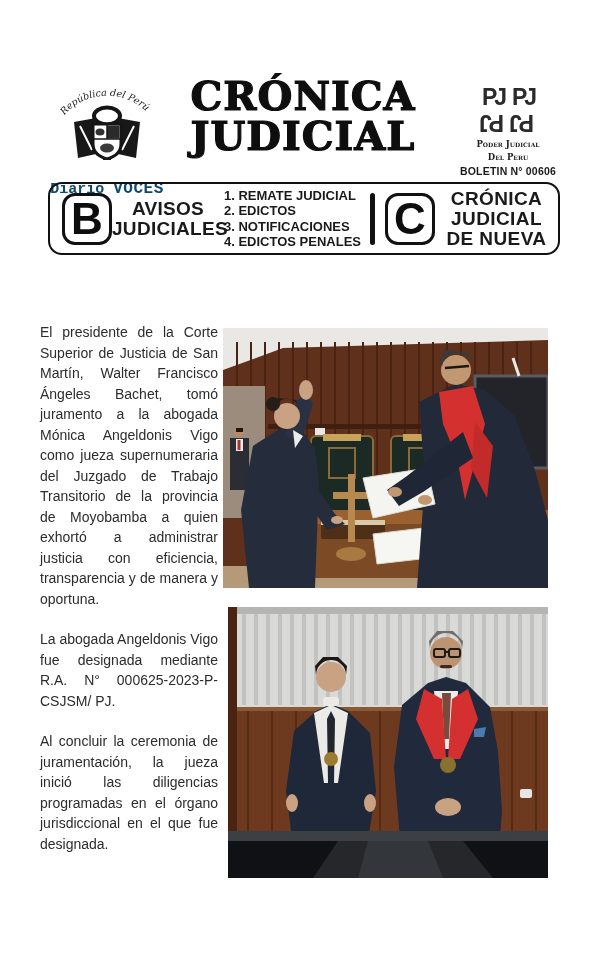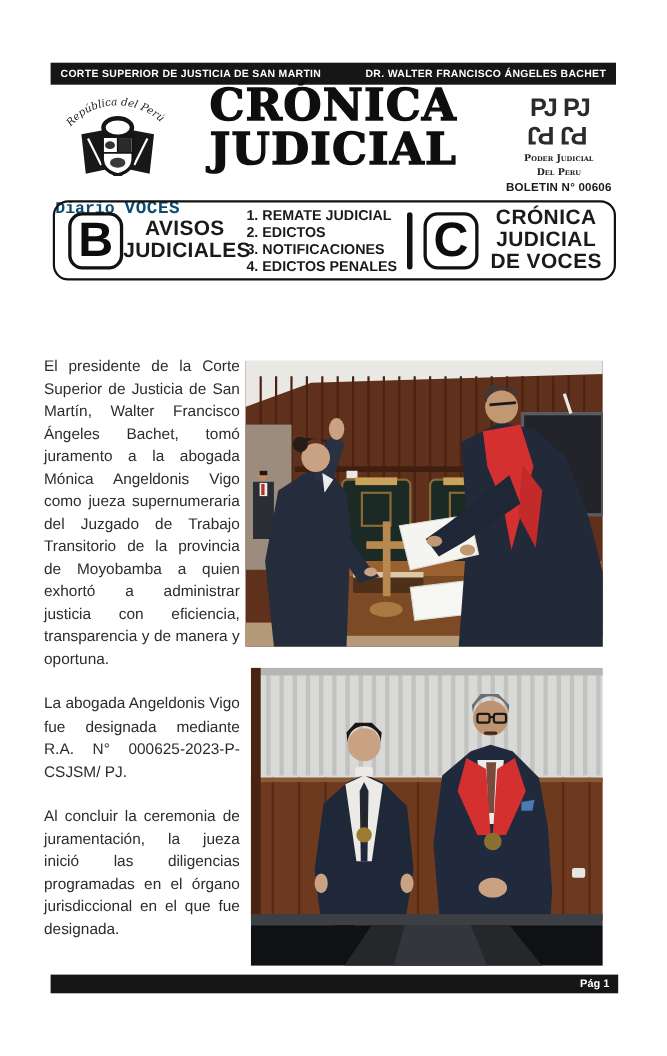--- a/index.html
+++ b/index.html
@@ -62,24 +62,20 @@
 
   .photo{display:block;}
   .ph1{left:223px;top:328px;}
   .ph2{left:228px;top:607px;}
 </style>
 </head>
 <body>
 
 <div class="page">
 
-  <div class="abs topbar">
-    <span>CORTE SUPERIOR DE JUSTICIA DE SAN MARTIN</span>
-    <span>DR. WALTER FRANCISCO ÁNGELES BACHET</span>
-  </div>
 
   <div class="abs brand">
     <svg width="122" height="80" viewBox="0 0 122 80">
       <defs>
           <path id="arc" d="M 14,42 A 52,46 0 0 1 108,42"></path>
         </defs>
       <text font-family="DejaVu Serif,serif" font-style="italic" font-size="9.5" fill="#222">
         <textPath href="#arc" startOffset="8">República del Perú</textPath>
       </text>
 
@@ -129,21 +125,21 @@
       <div>1. REMATE JUDICIAL</div>
       <div>2. EDICTOS</div>
       <div>3. NOTIFICACIONES</div>
       <div>4. EDICTOS PENALES</div>
     </div>
     <div class="idiv"></div>
     <div class="badge c-badge">C</div>
     <div class="clabel">
       <div>CRÓNICA</div>
       <div>JUDICIAL</div>
-      <div>DE VOCES</div>
+      <div>DE NUEVA</div>
     </div>
   </div>
 
 
 
   <div class="abs bodycol">
     <p>El presidente de la Corte Superior de Justicia de San Martín, Walter Francisco Ángeles Bachet, tomó juramento a la abogada Mónica Angeldonis Vigo como jueza supernumeraria del Juzgado de Trabajo Transitorio de la provincia de Moyobamba a quien exhortó a administrar justicia con eficiencia, transparencia y de manera y oportuna.</p>
     <p>La abogada Angeldonis Vigo fue designada mediante R.A. N° 000625-2023-P-CSJSM/ PJ.</p>
     <p>Al concluir la ceremonia de juramentación, la jueza inició las diligencias programadas en el órgano jurisdiccional en el que fue designada.</p>
   </div>
@@ -304,17 +300,14 @@
     <line x1="217" y1="45" x2="221" y2="45" stroke="#1a1a1a" stroke-width="2"></line>
     <rect x="212" y="58" width="12" height="3" rx="1.5" fill="#3a2a22"></rect>
     <ellipse cx="220" cy="200" rx="13" ry="9" fill="#c9a183"></ellipse>
 
     <rect x="0" y="224" width="320" height="10" fill="#3c3f44"></rect>
     <rect x="0" y="234" width="320" height="37" fill="#101114"></rect>
     <polygon points="110,234 235,234 265,271 85,271" fill="#25272b"></polygon>
     <polygon points="140,234 200,234 215,271 130,271" fill="#33363b"></polygon>
   </svg>
 
-  <div class="abs footbar">
-    <span>Pág 1</span>
-  </div>
 
 </div>
 
 </body></html>

